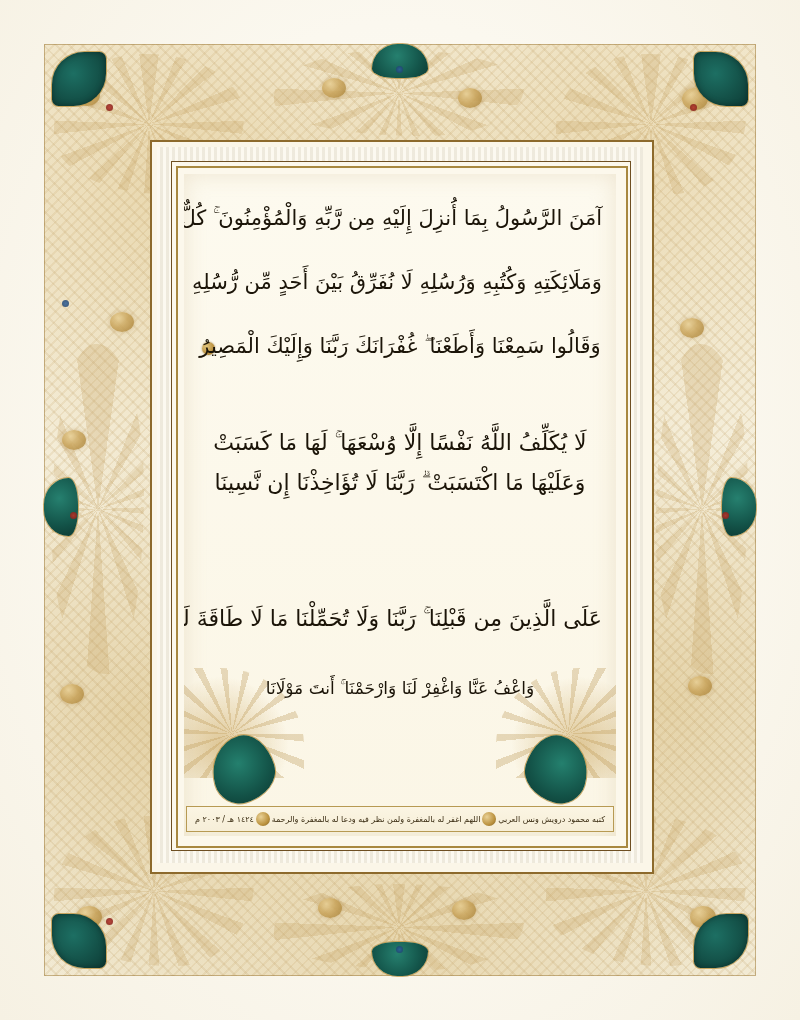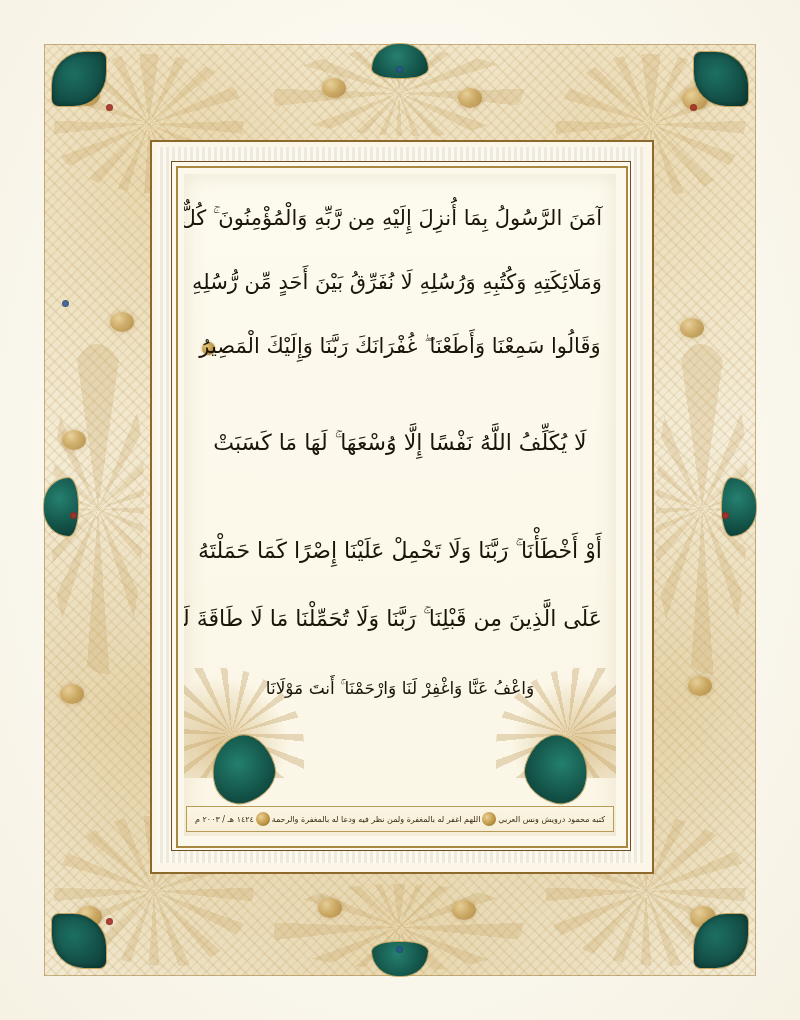--- a/index.html
+++ b/index.html
@@ -279,21 +279,21 @@
     <div class="panel-floral pf-br"></div>
     <div class="teal-paisley tp-left"></div>
     <div class="teal-paisley tp-right"></div>
 
     <div class="verse-mark"></div>
 
     <div class="line l0">آمَنَ الرَّسُولُ بِمَا أُنزِلَ إِلَيْهِ مِن رَّبِّهِ وَالْمُؤْمِنُونَ ۚ كُلٌّ آمَنَ بِاللَّهِ</div>
     <div class="line l2">وَقَالُوا سَمِعْنَا وَأَطَعْنَا ۖ غُفْرَانَكَ رَبَّنَا وَإِلَيْكَ الْمَصِيرُ</div>
     <div class="line l1">وَمَلَائِكَتِهِ وَكُتُبِهِ وَرُسُلِهِ لَا نُفَرِّقُ بَيْنَ أَحَدٍ مِّن رُّسُلِهِ</div>
     <div class="line l3">لَا يُكَلِّفُ اللَّهُ نَفْسًا إِلَّا وُسْعَهَا ۚ لَهَا مَا كَسَبَتْ</div>
-    <div class="line l5">أَوْ أَخْطَأْنَا ۚ رَبَّنَا وَلَا تَحْمِلْ عَلَيْنَا إِصْرًا كَمَا حَمَلْتَهُ</div>
+    <div class="line l4">وَعَلَيْهَا مَا اكْتَسَبَتْ ۗ رَبَّنَا لَا تُؤَاخِذْنَا إِن نَّسِينَا</div>
     <div class="line l6">عَلَى الَّذِينَ مِن قَبْلِنَا ۚ رَبَّنَا وَلَا تُحَمِّلْنَا مَا لَا طَاقَةَ لَنَا بِهِ</div>
     <div class="line l7">وَاعْفُ عَنَّا وَاغْفِرْ لَنَا وَارْحَمْنَا ۚ أَنتَ مَوْلَانَا</div>
   </div>
 
   <div class="colophon">
     <span class="c-text">كتبه محمود درويش ونس العربي</span>
     <span class="rosette"></span>
     <span class="c-text">اللهم اغفر له بالمغفرة ولمن نظر فيه ودعا له بالمغفرة والرحمة</span>
     <span class="rosette"></span>
     <span class="c-text">١٤٢٤ هـ / ٢٠٠٣ م</span>

